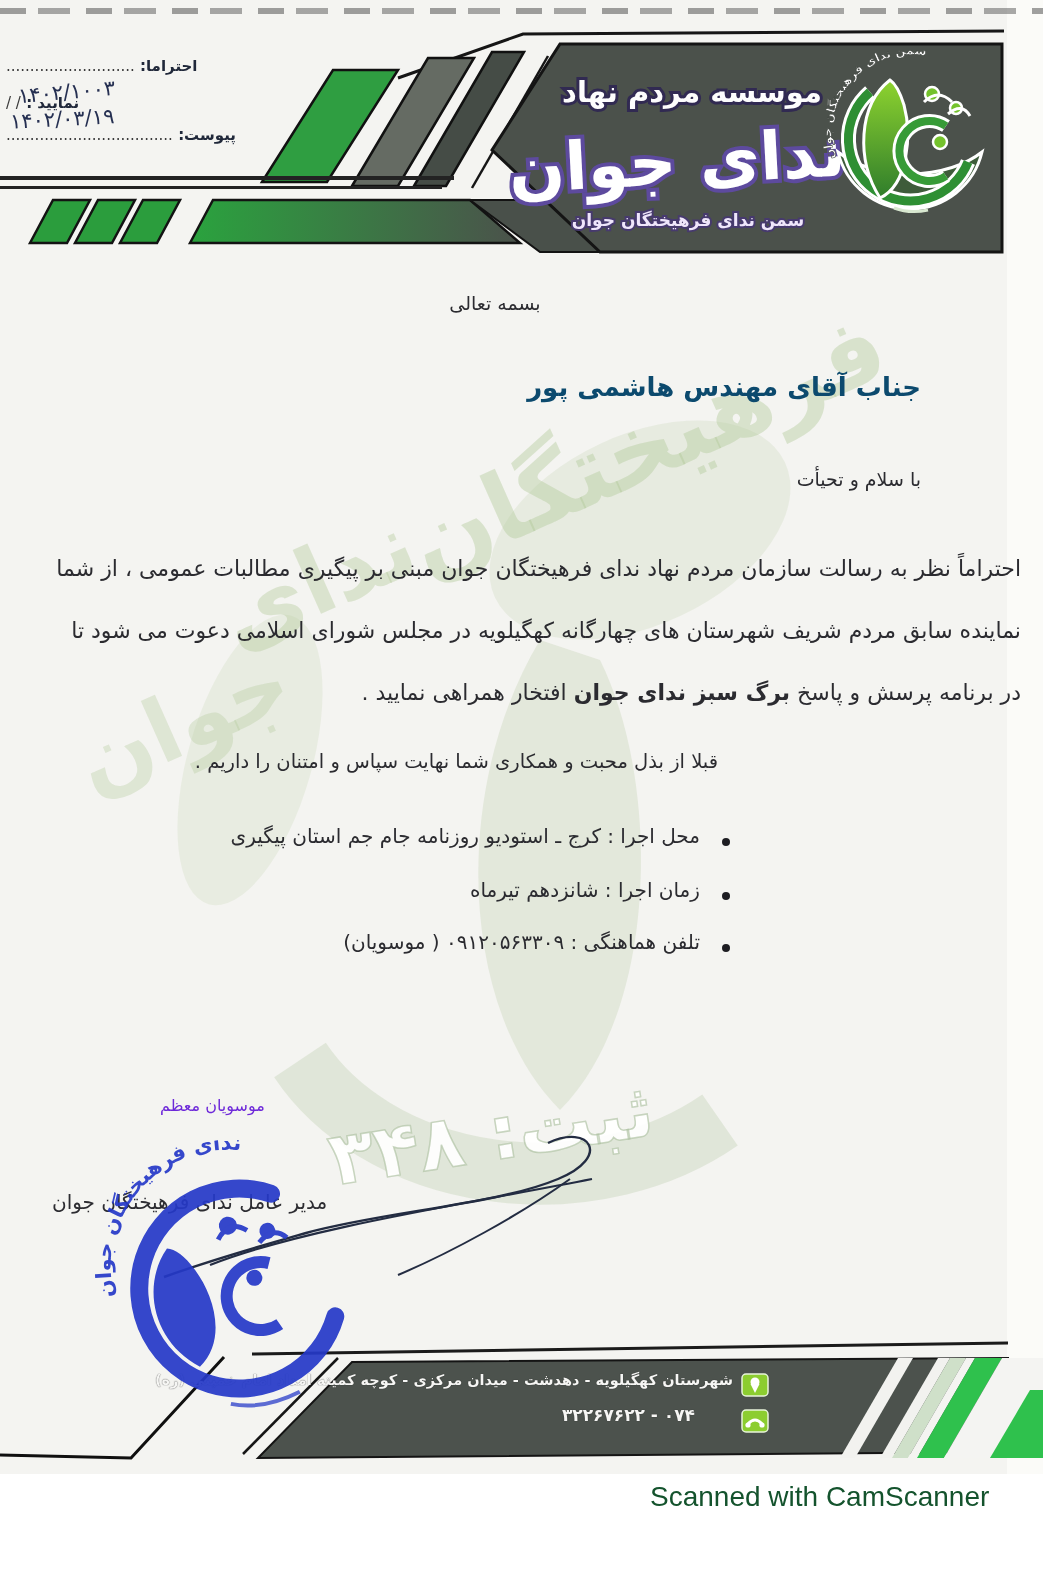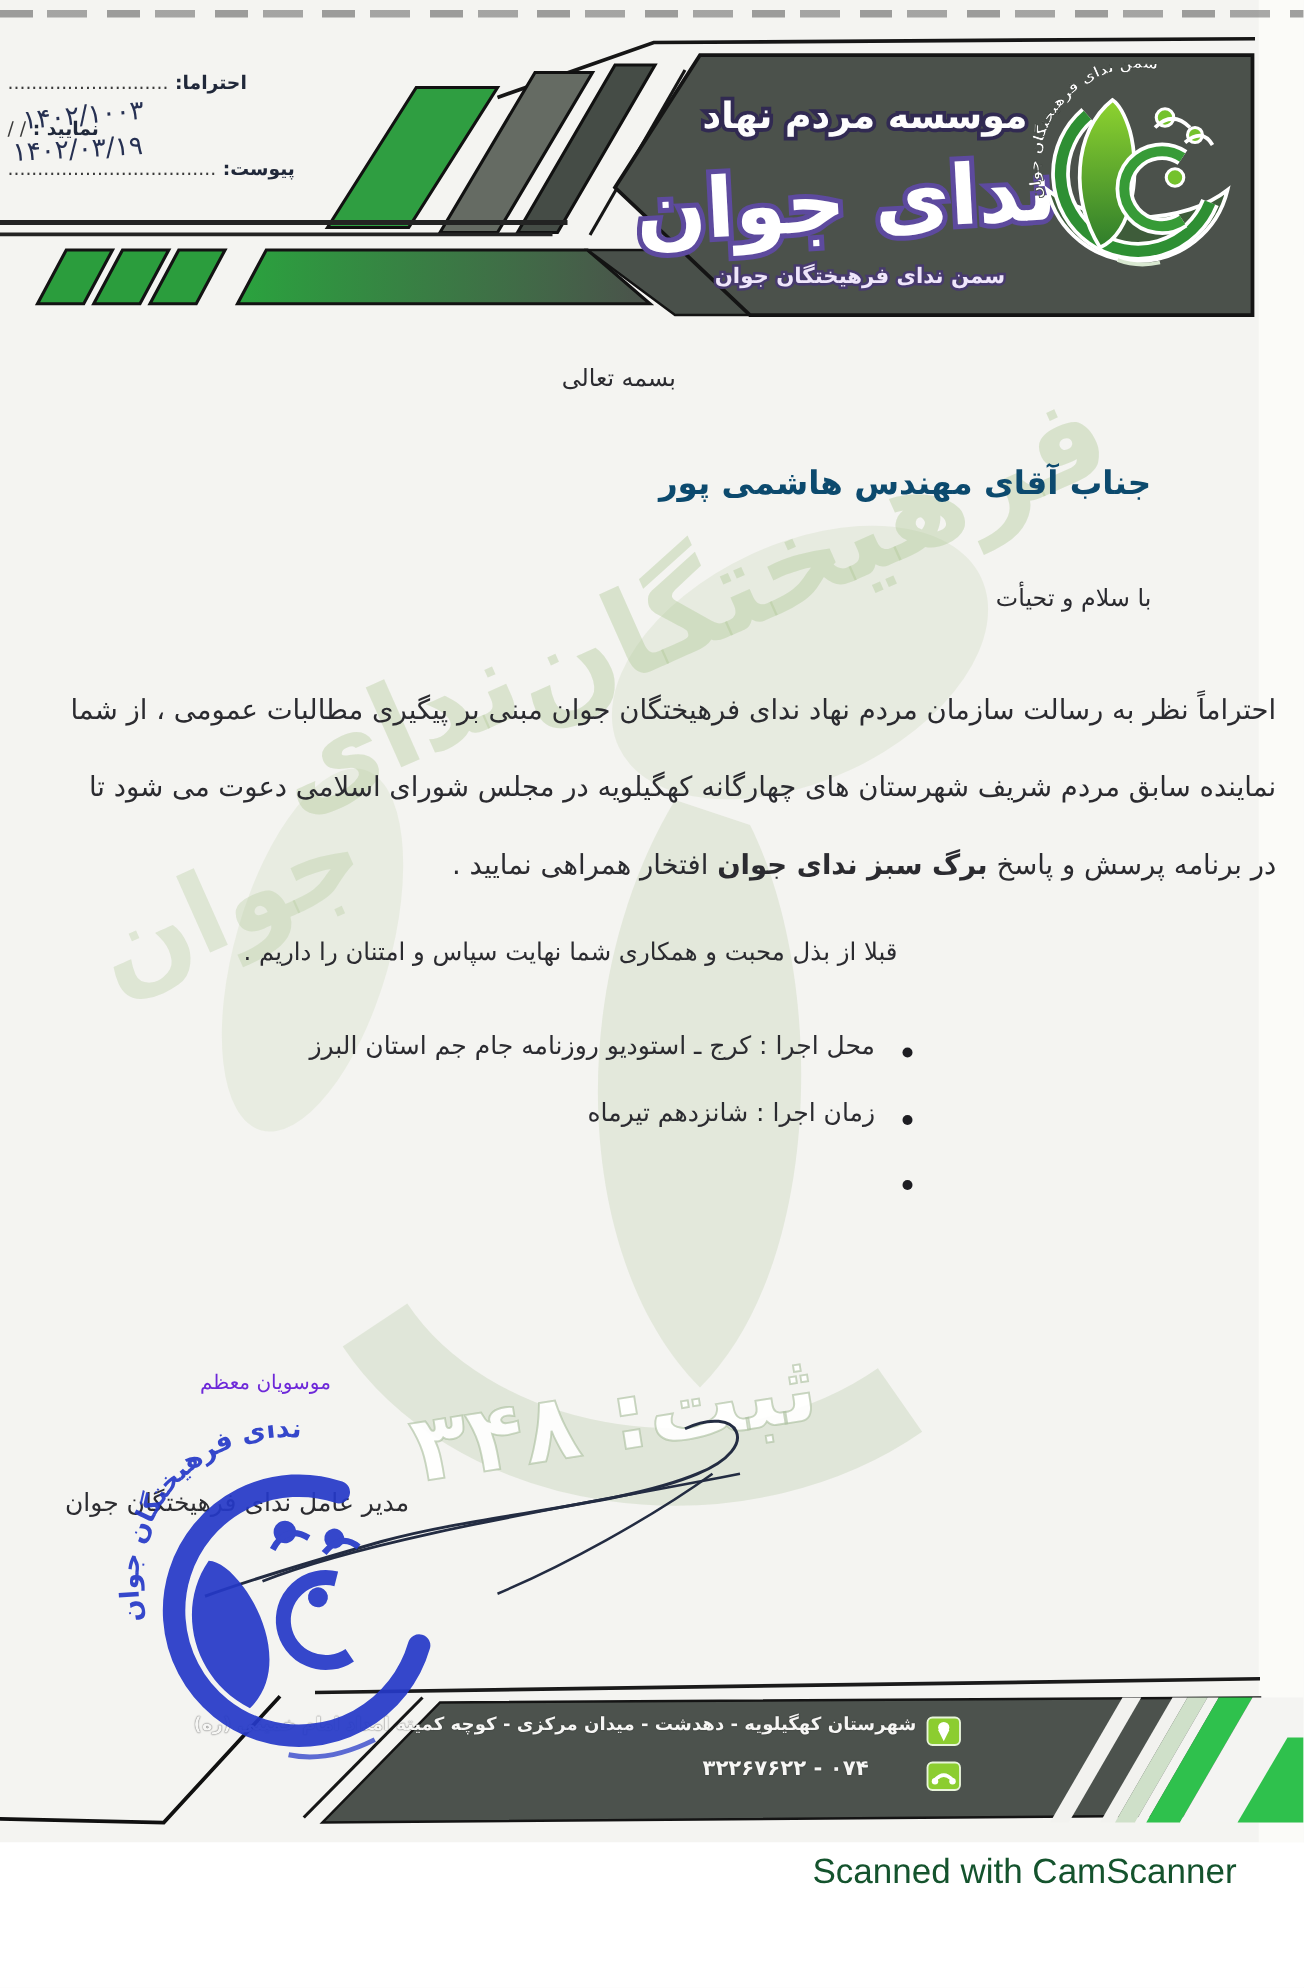--- a/index.html
+++ b/index.html
@@ -120,26 +120,27 @@
 
   <div class="abs rtl body-text para" style="right:22px;top:556px">احتراماً نظر به رسالت سازمان مردم نهاد ندای فرهیختگان جوان مبنی بر پیگیری مطالبات عمومی ، از شما</div>
   <div class="abs rtl body-text para" style="right:22px;top:618px">نماینده سابق مردم شریف شهرستان های چهارگانه کهگیلویه در مجلس شورای اسلامی دعوت می شود تا</div>
   <div class="abs rtl body-text para" style="right:22px;top:680px">
     <span>در برنامه پرسش و پاسخ  </span><span class="bold-part">برگ سبز ندای جوان</span><span> افتخار همراهی نمایید .</span>
   </div>
 
   <div class="abs rtl body-text" style="right:325px;top:750px;font-size:19.5px">قبلا از بذل محبت و همکاری شما نهایت سپاس و  امتنان را داریم .</div>
 
   <div class="abs bullet-dot" style="right:313px;top:838px"></div>
-  <div class="abs rtl body-text" style="right:343px;top:824px;font-size:20px">محل اجرا : کرج ـ استودیو روزنامه جام جم استان البرز</div>
+  <div class="abs rtl body-text" style="right:343px;top:824px;font-size:20px">محل اجرا : کرج ـ استودیو روزنامه جام جم استان پیگیری</div>
 
   <div class="abs bullet-dot" style="right:313px;top:892px"></div>
   <div class="abs rtl body-text" style="right:343px;top:878px;font-size:20px">زمان اجرا : شانزدهم تیرماه</div>
 
   <div class="abs bullet-dot" style="right:313px;top:944px"></div>
+  <div class="abs rtl body-text" style="right:343px;top:930px;font-size:20px">تلفن هماهنگی : ۰۹۱۲۰۵۶۳۳۰۹ ( موسویان)</div>
 
   <div class="abs rtl" style="left:160px;top:1096px;font-size:16px;color:#6d28d9;z-index:4">موسویان معظم</div>
   <div class="abs rtl" style="left:52px;top:1190px;font-size:20px;color:#2c2c31;z-index:4">مدیر عامل ندای فرهیختگان جوان</div>
 
   <svg class="abs" style="left:140px;top:1115px;z-index:5" width="480" height="175" viewBox="0 0 480 175">
     <path d="M408,28 c42,-20 64,14 10,36 c-62,26 -172,32 -252,54 c-42,12 -92,26 -142,44" stroke="#232c42" stroke-width="2.4" fill="none"></path>
     <path d="M70,150 C160,114 330,88 452,64" stroke="#232c42" stroke-width="2.2" fill="none"></path>
     <path d="M430,64 C380,100 310,138 258,160" stroke="#232c42" stroke-width="2" fill="none"></path>
   </svg>
 

